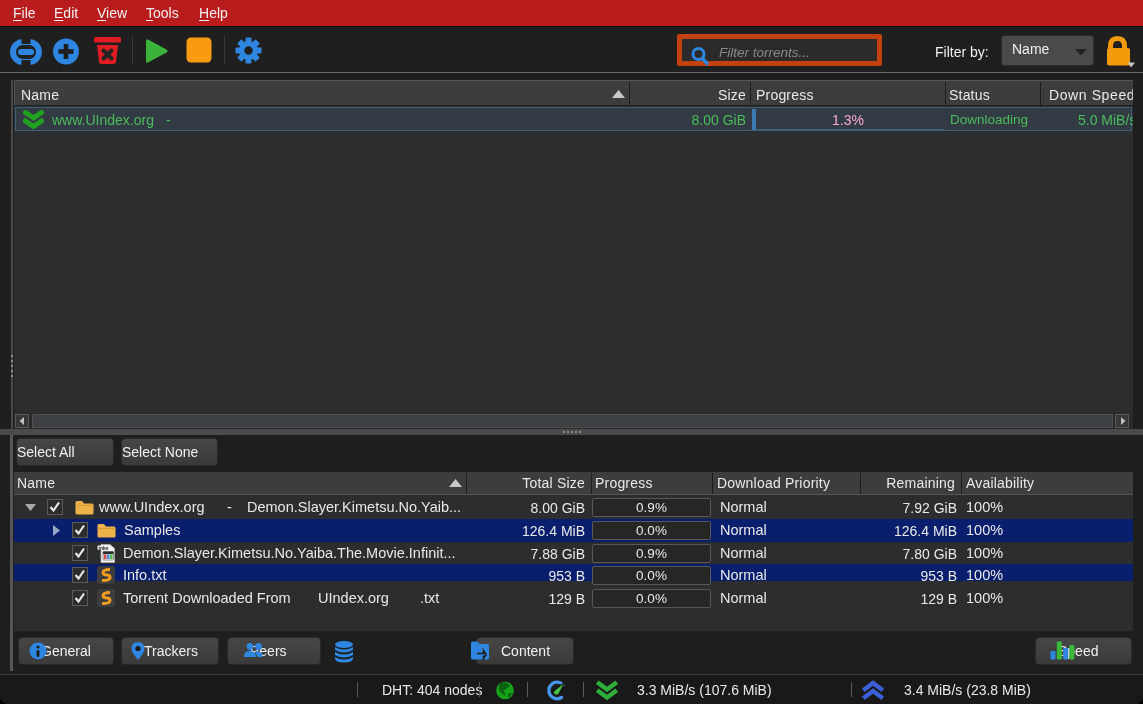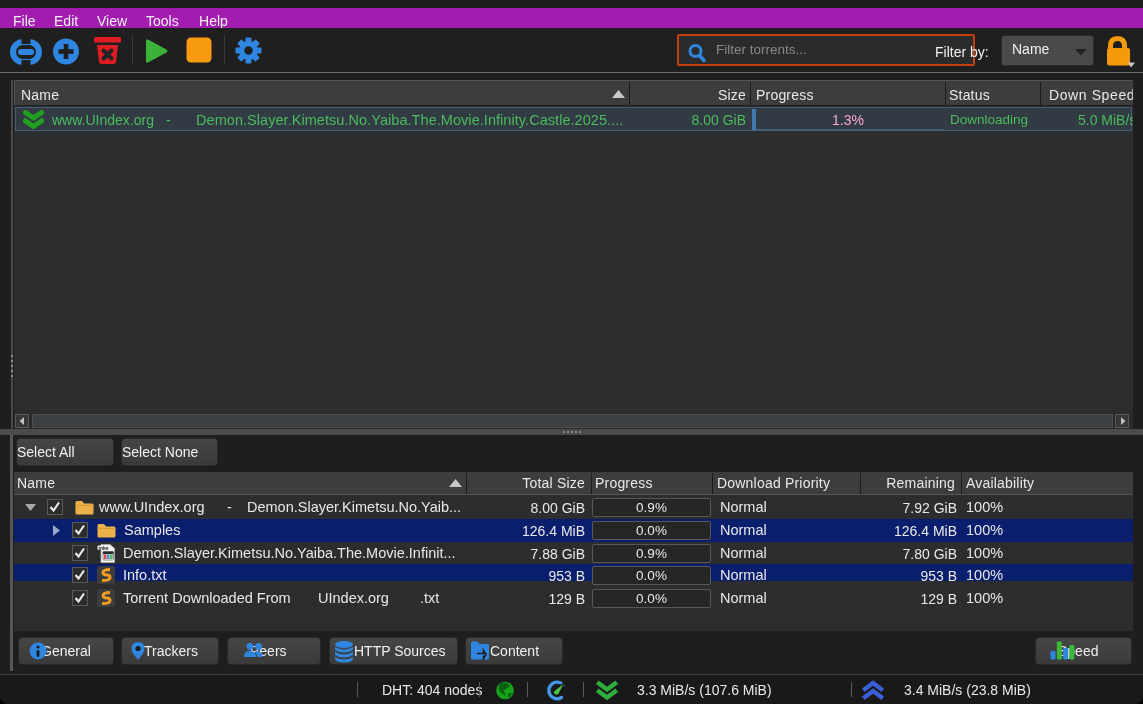--- a/index.html
+++ b/index.html
@@ -2,27 +2,27 @@
 <html><head>
 <meta charset="utf-8">
 <style>
 * { margin:0; padding:0; box-sizing:border-box; }
 html,body { width:1143px; height:704px; background:#000; overflow:hidden; }
 body, div, span { font-family:"Liberation Sans", sans-serif; }
 #win { position:absolute; left:0; top:0; width:1143px; height:704px; background:#1e1e1e; border-radius:0 0 8px 8px; overflow:hidden; }
 .abs { position:absolute; }
 .txt { position:absolute; white-space:pre; }
 
-#menubar { position:absolute; left:0; top:8px; width:1143px; height:27px; background:#a21caf; border-bottom:1px solid #0c0c0c; }
+#menubar { position:absolute; left:0; top:0; width:1143px; height:27px; background:#b91c1c; border-bottom:1px solid #0c0c0c; }
 .menu { position:absolute; top:5px; font-size:14px; color:#f0f0f0; }
 .menu u { text-decoration:underline; text-underline-offset:2px; }
 
 #toolbar { position:absolute; left:0; top:28px; width:1143px; height:45px; background:#1f1f1f; border-bottom:1px solid #6a6a6a; }
 .tsep { position:absolute; top:8px; width:1px; height:28px; background:#3a3a3a; }
-#searchbox { position:absolute; left:677px; top:6px; width:298px; height:32px; background:#2b2b2b; border:2px solid #c2410c; border-radius:2px; }
+#searchbox { position:absolute; left:677px; top:6px; width:205px; height:32px; background:#2b2b2b; border:5px solid #c2410c; border-radius:2px;font-style:italic; }
 #filterfiles { position:absolute; left:761px; top:437px; width:369px; height:29px; background:#2b2b2b; border:1px solid #3d3d3d; border-radius:2px; }
 .ph { color:#8a8a8a; font-size:13.5px; }
 #combo { position:absolute; left:1001px; top:7px; width:93px; height:31px; background:#4a4a4a; border:1px solid #2a2a2a; border-radius:3px; }
 
 #upane { position:absolute; left:14px; top:80px; width:1119px; height:349px; background:#2b2d2e; overflow:hidden; }
 #uhead { position:absolute; left:0; top:0; width:1119px; height:26px; background:#3b3d3f; border-bottom:1px solid #222; border-top:1px solid #555; border-left:1px solid #555; }
 .hsep { position:absolute; top:1px; height:24px; width:1px; background:#1d1d1d; }
 .htxt { position:absolute; top:6px; font-size:14px; letter-spacing:0.2px; color:#e8e8e8; white-space:pre; }
 #trow { position:absolute; left:1px; top:27px; width:1117px; height:24px; background:#323a43; border:1px solid #3f6078; }
 .grn { color:#4cbb5c; }
@@ -138,21 +138,20 @@
   <div class="hsep" style="left:1025px"></div>
   <div class="htxt" style="left:1034px;letter-spacing:0.6px">Down Speed</div>
 </div>
 <div id="trow">
   <svg class="abs" style="left:7px;top:2px" width="21" height="19" viewBox="0 0 21 19">
     <path d="M2.5,2.5 L10.5,8 L18.5,2.5" fill="none" stroke="#1fa11f" stroke-width="5" stroke-linecap="square"></path>
     <path d="M2.5,11 L10.5,16.5 L18.5,11" fill="none" stroke="#1fa11f" stroke-width="5" stroke-linecap="square"></path>
   </svg>
   <div class="txt grn" style="left:36px;top:3.5px;font-size:14px">www.UIndex.org</div>
   <div class="txt grn" style="left:150px;top:3.5px;font-size:14px">-</div>
-  <div class="txt grn" style="left:180px;top:3.5px;font-size:14.5px;letter-spacing:0.05px">Demon.Slayer.Kimetsu.No.Yaiba.The.Movie.Infinity.Castle.2025....</div>
   <div class="txt grn" style="left:610px;top:3.5px;width:120px;text-align:right;font-size:14px">8.00 GiB</div>
   <div class="abs" style="left:735px;top:0px;width:194px;height:22px;background:#323b44;border-bottom:1px solid #3f6078;">
      <div class="abs" style="left:1px;top:1px;width:4px;height:21px;background:#3d7ab2"></div>
      <div class="txt" style="left:0;top:3.5px;width:194px;text-align:center;color:#f9a8d4;font-size:14px">1.3%</div>
   </div>
   <div class="txt grn" style="left:934px;top:3.5px;font-size:13.5px">Downloading</div>
   <div class="txt grn" style="left:1062px;top:3.5px;font-size:14px">5.0 MiB/s</div>
 </div>
 <div id="hscroll">
   <div class="sbtn" style="left:1px">
@@ -302,22 +301,21 @@
   <div class="rnum" style="left:400px;width:171px">129 B</div>
   <div class="pbox">0.0%</div>
   <div class="rtxt" style="left:706px">Normal</div>
   <div class="rnum" style="left:760px;width:183px">129 B</div>
   <div class="rtxt" style="left:952px">100%</div>
 </div>
 
 <div class="btn" style="left:18px;top:637px;width:96px;height:28px;line-height:26px;padding-left:22px">General</div>
 <div class="btn" style="left:121px;top:637px;width:98px;height:28px;line-height:26px;padding-left:22px">Trackers</div>
 <div class="btn" style="left:227px;top:637px;width:94px;height:28px;line-height:26px;padding-left:22px">Peers</div>
-<div class="btn" style="left:329px;top:637px;width:129px;height:28px;line-height:26px;padding-left:24px">HTTP Sources</div>
-<div class="btn" style="left:465px;top:637px;width:98px;height:28px;line-height:26px;padding-left:24px">Content</div>
+<div class="btn" style="left:476px;top:637px;width:98px;height:28px;line-height:26px;padding-left:24px">Content</div>
 <div class="btn" style="left:1035px;top:637px;width:97px;height:28px;line-height:26px;padding-left:22px">Speed</div>
 <svg class="abs" style="left:0;top:637px;pointer-events:none" width="1143" height="30" viewBox="0 0 1143 30">
 
   <circle cx="38" cy="14" r="8.5" fill="#2e86e0"></circle>
   <circle cx="38" cy="10" r="1.6" fill="#1c1c1c"></circle>
   <rect x="36.6" y="13" width="2.8" height="7" rx="1.2" fill="#1c1c1c"></rect>
 
   <path d="M138,5 Q144.5,5 144.5,11.5 Q144.5,15.5 138,23 Q131.5,15.5 131.5,11.5 Q131.5,5 138,5 Z" fill="#2e86e0"></path>
   <circle cx="138" cy="11.5" r="2.6" fill="#1c1c1c"></circle>
 

